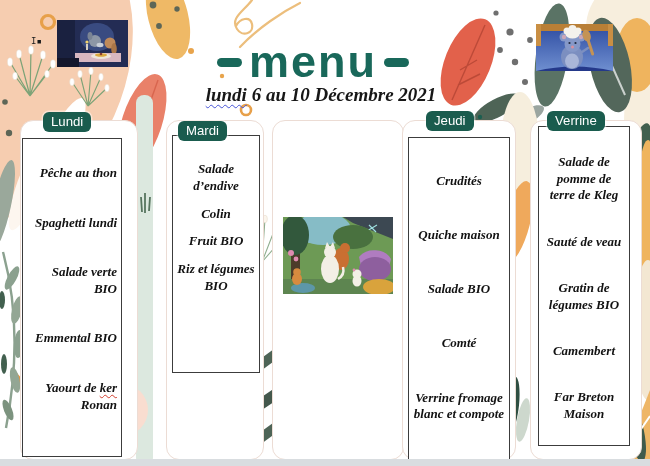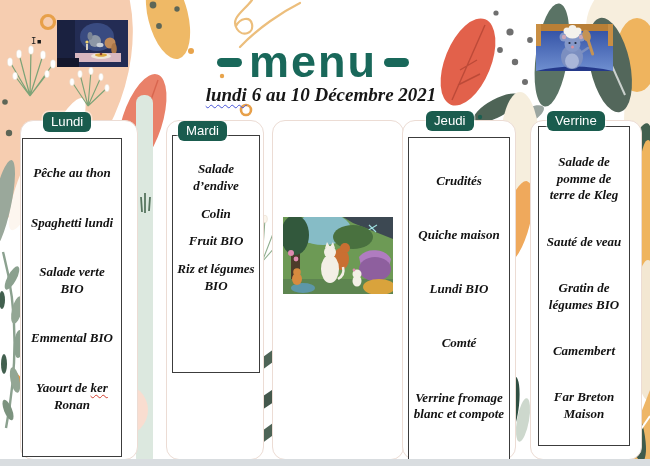--- a/index.html
+++ b/index.html
@@ -260,39 +260,39 @@
   <div class="card" style="left:166px;top:120px;width:96px;height:338px;"></div>
   <div class="card" style="left:272px;top:120px;width:130px;height:338px;"></div>
   <div class="card" style="left:402px;top:120px;width:112px;height:338px;"></div>
   <div class="card" style="left:530px;top:120px;width:110px;height:338px;"></div>
 
   <div class="badge" style="left:43px;top:112px;">Lundi</div>
   <div class="badge" style="left:178px;top:111px;margin-top:10px;">Mardi</div>
   <div class="badge" style="left:426px;top:111px;">Jeudi</div>
   <div class="badge" style="left:547px;top:111px;">Verrine</div>
 
-  <div class="menu-box" style="left:22px;top:138px;width:100px;height:319px;padding:10px 4px 26px;">
+  <div class="menu-box" style="left:22px;top:138px;width:100px;height:319px;padding:10px 4px 26px;text-align:right;">
     <div class="menu-item">Pêche au thon</div>
     <div class="menu-item">Spaghetti lundi</div>
     <div class="menu-item">Salade verte BIO</div>
     <div class="menu-item">Emmental BIO</div>
     <div class="menu-item"><span>Yaourt de </span><span class="wavy-red">ker</span><span> Ronan</span></div>
   </div>
 
   <div class="menu-box" style="left:172px;top:135px;width:88px;height:238px;padding:20px 4px 72px;">
     <div class="menu-item">Salade d’endive</div>
     <div class="menu-item">Colin</div>
     <div class="menu-item">Fruit BIO</div>
     <div class="menu-item">Riz et légumes BIO</div>
   </div>
 
   <div class="menu-box" style="left:408px;top:137px;width:102px;height:324px;padding:16px 4px 18px;">
     <div class="menu-item">Crudités</div>
     <div class="menu-item">Quiche maison</div>
-    <div class="menu-item">Lundi BIO</div>
+    <div class="menu-item">Salade BIO</div>
     <div class="menu-item">Comté</div>
     <div class="menu-item">Verrine fromage blanc et compote</div>
   </div>
 
   <div class="menu-box" style="left:538px;top:126px;width:92px;height:320px;padding:12px 4px 7px;">
     <div class="menu-item">Salade de pomme de terre de Kleg</div>
     <div class="menu-item">Sauté de veau</div>
     <div class="menu-item">Gratin de légumes BIO</div>
     <div class="menu-item">Camembert</div>
     <div class="menu-item">Far Breton Maison</div>

